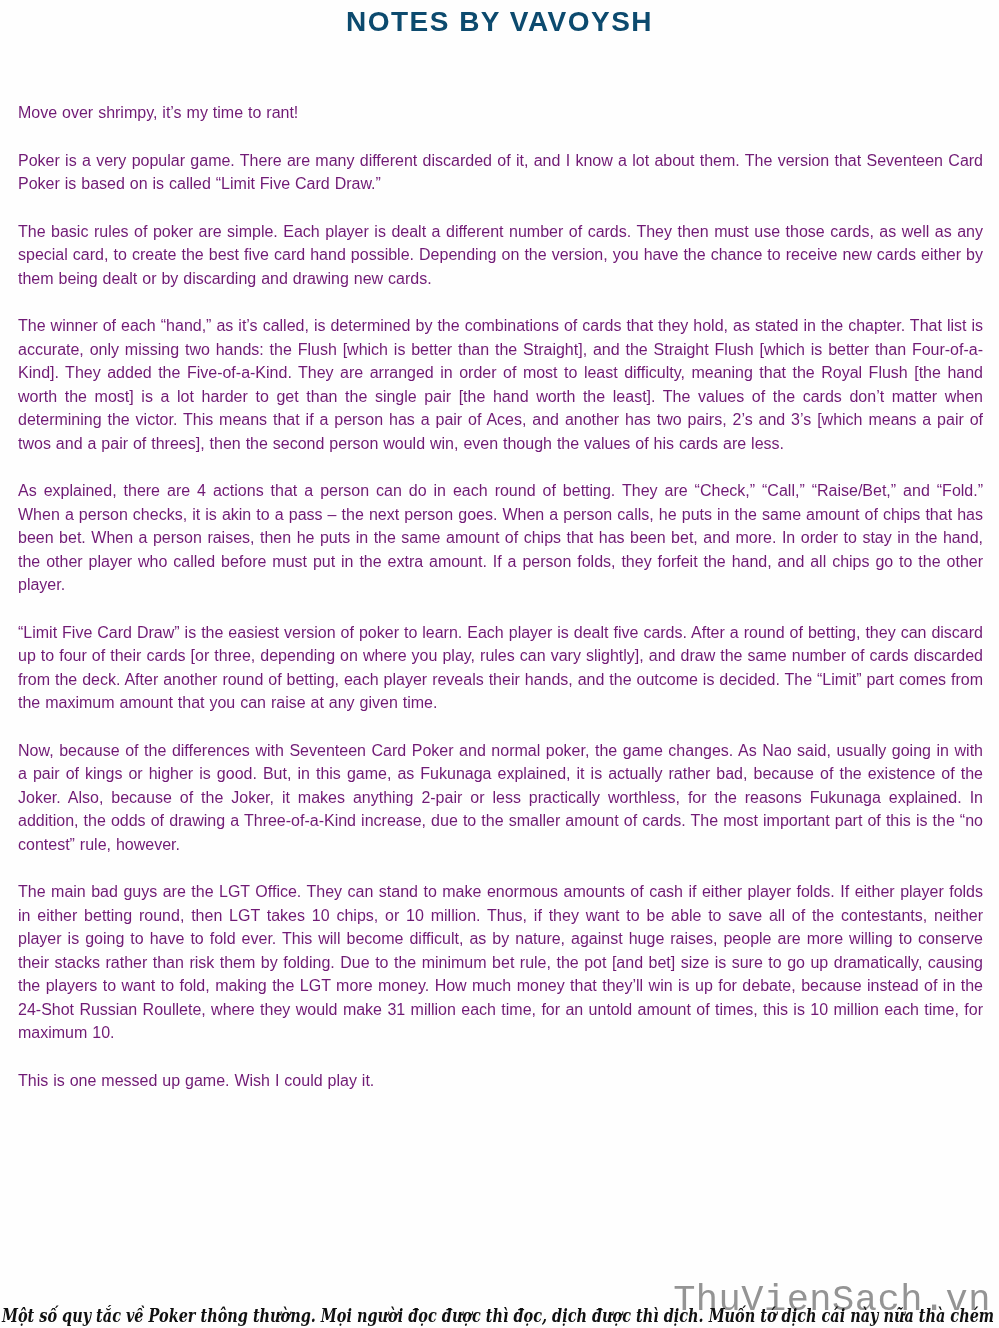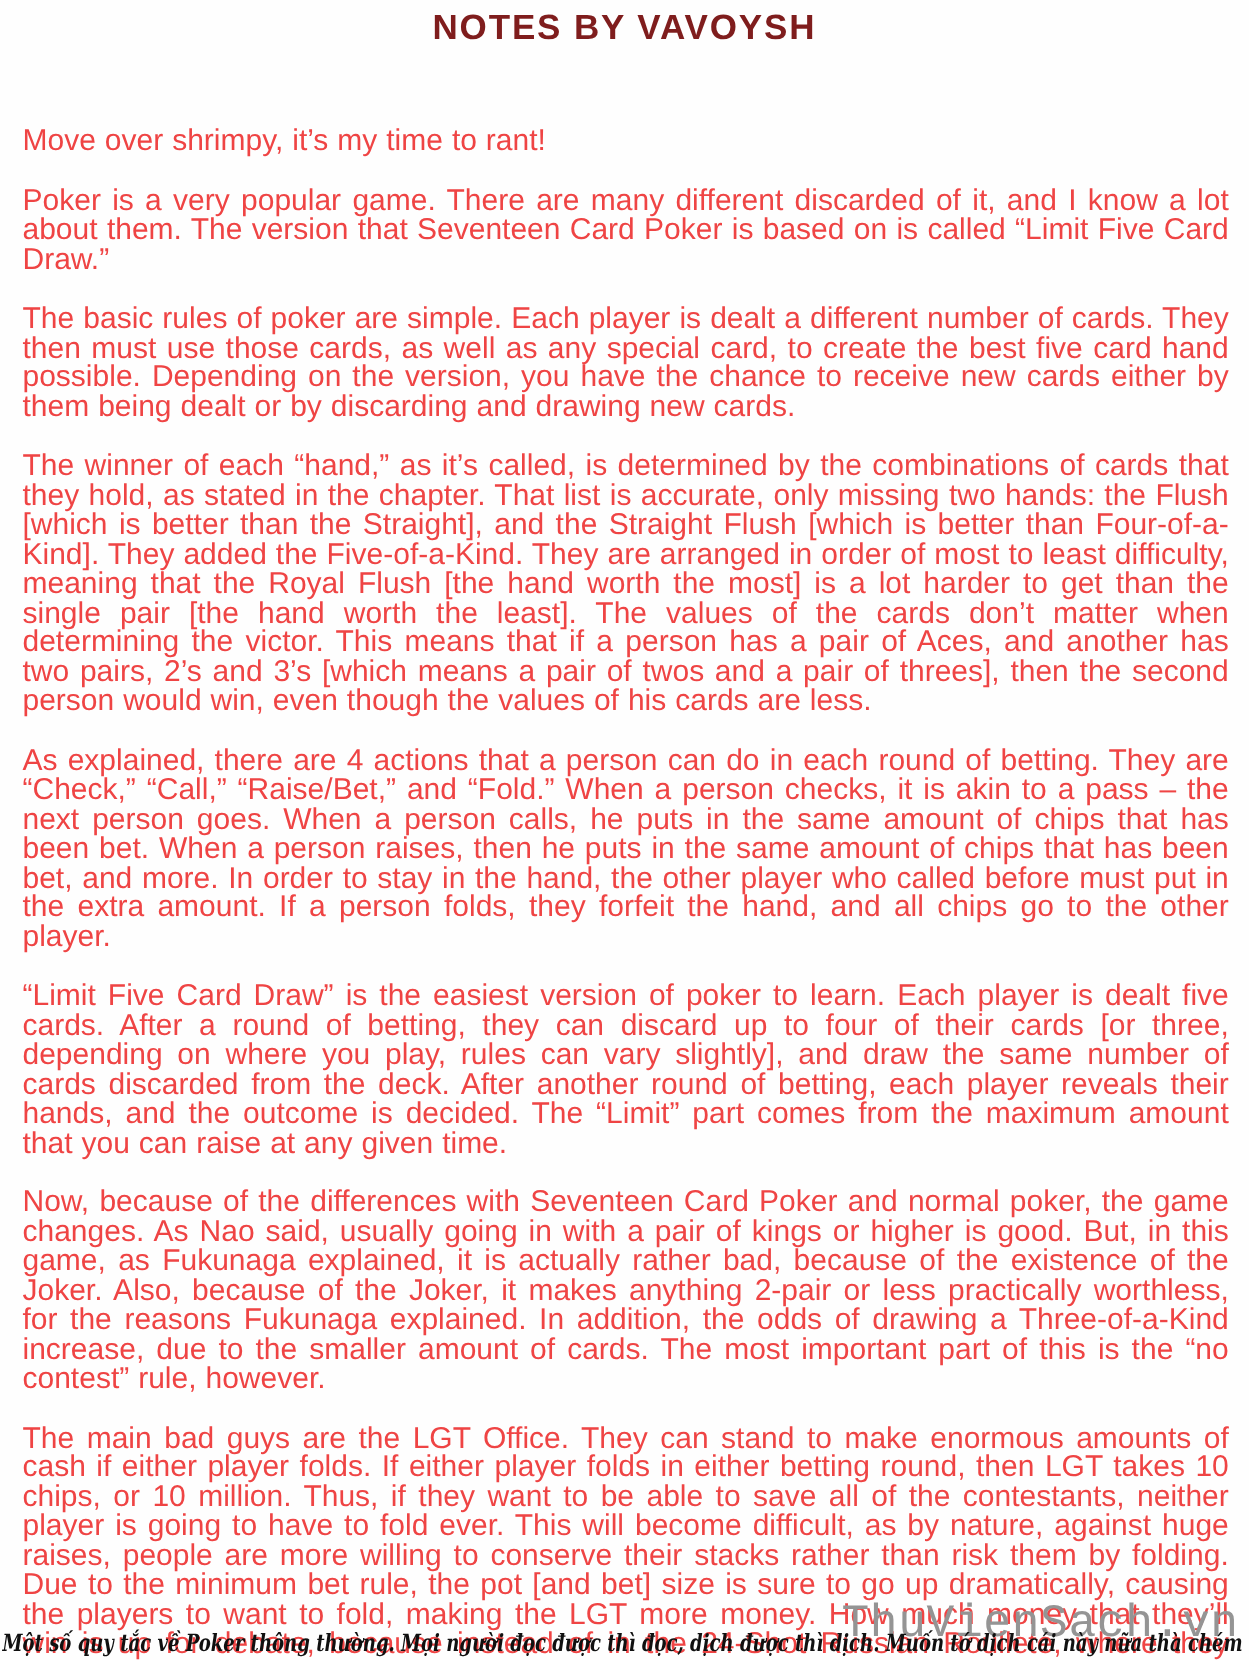--- a/index.html
+++ b/index.html
@@ -16,32 +16,32 @@
     color: #151515;
     font-family: "Liberation Sans", sans-serif;
   }
   .title {
     margin: 0;
     padding-top: 6px;
     text-align: center;
     font-size: 28px;
     font-weight: bold;
     letter-spacing: 1.5px;
-    color: #7f1d1d;
+    color: #0c4a6e;
   }
   .body-text {
     padding: 63px 16px 0 18px;
   }
   .para {
     margin: 0 0 24px 0;
-    font-size: 24px;
+    font-size: 16px;
     line-height: 23.5px;
     text-align: justify;
     word-spacing: 0.5px;
-    color: #ef4444;
+    color: #701a75;
   }
   .watermark {
     position: absolute;
     top: 1279px;
     right: 8px;
     font-family: Liberation Mono, monospace;
     font-size: 37px;
     font-weight: normal;
     letter-spacing: 0.5px;
     color: #949494;
@@ -69,19 +69,20 @@
 
   <div class="body-text">
     <p class="para">Move over shrimpy, it’s my time to rant!</p>
     <p class="para">Poker is a very popular game. There are many different discarded of it, and I know a lot about them. The version that Seventeen Card Poker is based on is called “Limit Five Card Draw.”</p>
     <p class="para">The basic rules of poker are simple. Each player is dealt a different number of cards. They then must use those cards, as well as any special card, to create the best five card hand possible. Depending on the version, you have the chance to receive new cards either by them being dealt or by discarding and drawing new cards.</p>
     <p class="para">The winner of each “hand,” as it’s called, is determined by the combinations of cards that they hold, as stated in the chapter. That list is accurate, only missing two hands: the Flush [which is better than the Straight], and the Straight Flush [which is better than Four-of-a-Kind]. They added the Five-of-a-Kind. They are arranged in order of most to least difficulty, meaning that the Royal Flush [the hand worth the most] is a lot harder to get than the single pair [the hand worth the least]. The values of the cards don’t matter when determining the victor. This means that if a person has a pair of Aces, and another has two pairs, 2’s and 3’s [which means a pair of twos and a pair of threes], then the second person would win, even though the values of his cards are less.</p>
     <p class="para">As explained, there are 4 actions that a person can do in each round of betting. They are “Check,” “Call,” “Raise/Bet,” and “Fold.” When a person checks, it is akin to a pass – the next person goes. When a person calls, he puts in the same amount of chips that has been bet. When a person raises, then he puts in the same amount of chips that has been bet, and more. In order to stay in the hand, the other player who called before must put in the extra amount. If a person folds, they forfeit the hand, and all chips go to the other player.</p>
     <p class="para">“Limit Five Card Draw” is the easiest version of poker to learn. Each player is dealt five cards. After a round of betting, they can discard up to four of their cards [or three, depending on where you play, rules can vary slightly], and draw the same number of cards discarded from the deck. After another round of betting, each player reveals their hands, and the outcome is decided. The “Limit” part comes from the maximum amount that you can raise at any given time.</p>
     <p class="para">Now, because of the differences with Seventeen Card Poker and normal poker, the game changes. As Nao said, usually going in with a pair of kings or higher is good. But, in this game, as Fukunaga explained, it is actually rather bad, because of the existence of the Joker. Also, because of the Joker, it makes anything 2-pair or less practically worthless, for the reasons Fukunaga explained. In addition, the odds of drawing a Three-of-a-Kind increase, due to the smaller amount of cards. The most important part of this is the “no contest” rule, however.</p>
     <p class="para">The main bad guys are the LGT Office. They can stand to make enormous amounts of cash if either player folds. If either player folds in either betting round, then LGT takes 10 chips, or 10 million. Thus, if they want to be able to save all of the contestants, neither player is going to have to fold ever. This will become difficult, as by nature, against huge raises, people are more willing to conserve their stacks rather than risk them by folding. Due to the minimum bet rule, the pot [and bet] size is sure to go up dramatically, causing the players to want to fold, making the LGT more money. How much money that they’ll win is up for debate, because instead of in the 24-Shot Russian Roullete, where they would make 31 million each time, for an untold amount of times, this is 10 million each time, for maximum 10.</p>
+    <p class="para">This is one messed up game. Wish I could play it.</p>
   </div>
 
   <div class="watermark">ThuVienSach.vn</div>
 
   <div class="footer-note">Một số quy tắc về Poker thông thường. Mọi người đọc được thì đọc, dịch được thì dịch. Muốn tớ dịch cái này nữa thà chém chết tớ</div>
 
 </div>
 
 </body></html>

